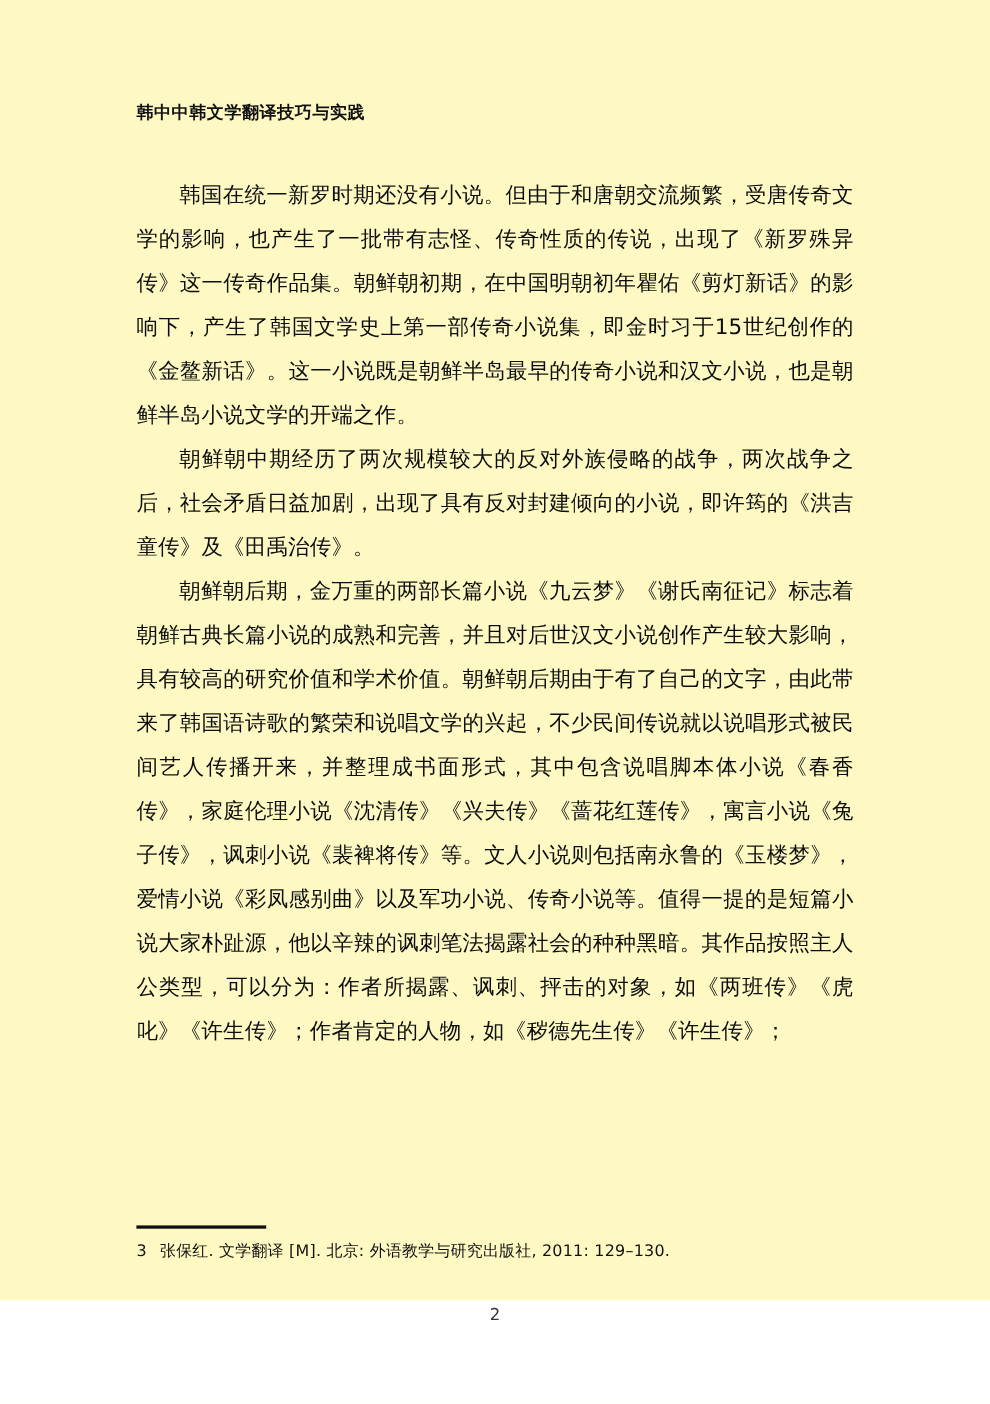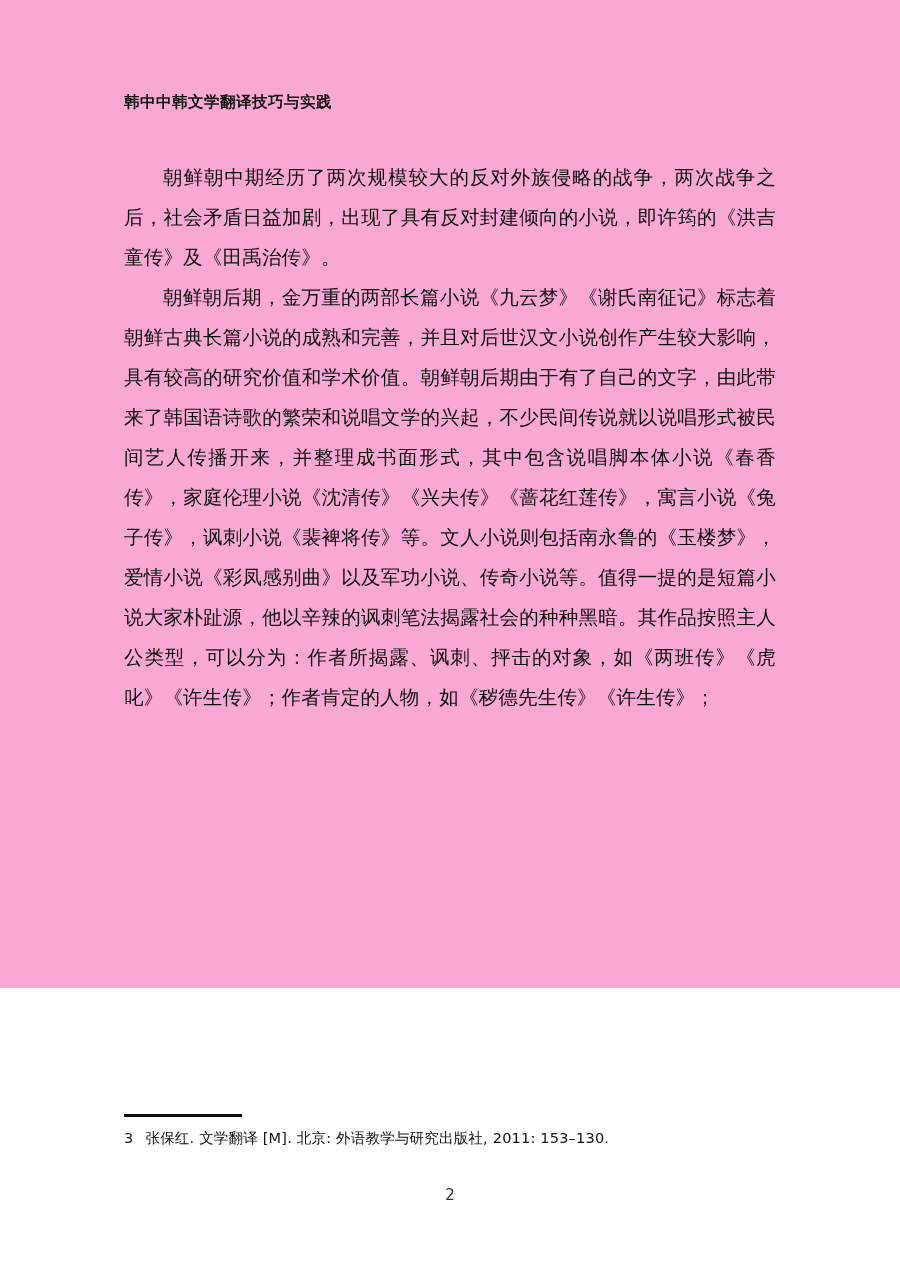--- a/index.html
+++ b/index.html
@@ -12,22 +12,22 @@
     height: 1276px;
     font-family: "DejaVu Sans", "Liberation Sans", sans-serif;
     color: #0d0d0d;
     position: relative;
     overflow: hidden;
   }
   .page {
     position: absolute;
     top: 0; left: 0;
     width: 900px;
-    height: 988px;
-    background: #f9a8d4;
+    height: 1182px;
+    background: #fef9c3;
     box-sizing: border-box;
   }
   .running-head {
     position: absolute;
     left: 124px;
     top: 92px;
     font-size: 15.5px;
     font-weight: 700;
     letter-spacing: 0.5px;
     color: #111;
@@ -91,26 +91,27 @@
 </head>
 <body>
 
 <div class="page">
 
   <div class="running-head">韩中中韩文学翻译技巧与实践</div>
 
   <div class="body-col">
 
 
+    <p class="para indent"><span>韩国在统一新罗时期还没有小说。但由于和唐朝交流频繁，受唐传奇文学的影响，也产生了一批带有志怪、传奇性质的传说，出现了《新罗殊异传》这一传奇作品集。朝鲜朝初期，在中国明朝初年瞿佑《剪灯新话》的影响下，产生了韩国文学史上第一部传奇小说集，即金时习于15世纪创作的《金鳌新话》。这一小说既是朝鲜半岛最早的传奇小说和汉文小说，也是朝鲜半岛小说文学的开端之作。</span></p>
 
     <p class="para indent"><span>朝鲜朝中期经历了两次规模较大的反对外族侵略的战争，两次战争之后，社会矛盾日益加剧，出现了具有反对封建倾向的小说，即许筠的《洪吉童传》及《田禹治传》。</span></p>
 
     <p class="para indent"><span>朝鲜朝后期，金万重的两部长篇小说《九云梦》《谢氏南征记》标志着朝鲜古典长篇小说的成熟和完善，并且对后世汉文小说创作产生较大影响，具有较高的研究价值和学术价值。朝鲜朝后期由于有了自己的文字，由此带来了韩国语诗歌的繁荣和说唱文学的兴起，不少民间传说就以说唱形式被民间艺人传播开来，并整理成书面形式，其中包含说唱脚本体小说《春香传》，家庭伦理小说《沈清传》《兴夫传》《蔷花红莲传》，寓言小说《兔子传》，讽刺小说《裴裨将传》等。文人小说则包括南永鲁的《玉楼梦》，爱情小说《彩凤感别曲》以及军功小说、传奇小说等。值得一提的是短篇小说大家朴趾源，他以辛辣的讽刺笔法揭露社会的种种黑暗。其作品按照主人公类型，可以分为：作者所揭露、讽刺、抨击的对象，如《两班传》《虎叱》《许生传》；作者肯定的人物，如《秽德先生传》《许生传》；</span></p>
 
   </div>
 
   <div class="footnote-rule"></div>
 
-  <div class="footnote"><span class="fn-num">3</span><span>张保红. 文学翻译 [M]. 北京: 外语教学与研究出版社, 2011: 153–130.</span></div>
+  <div class="footnote"><span class="fn-num">3</span><span>张保红. 文学翻译 [M]. 北京: 外语教学与研究出版社, 2011: 129–130.</span></div>
 
   <div class="page-number">2</div>
 
 </div>
 
 </body></html>

